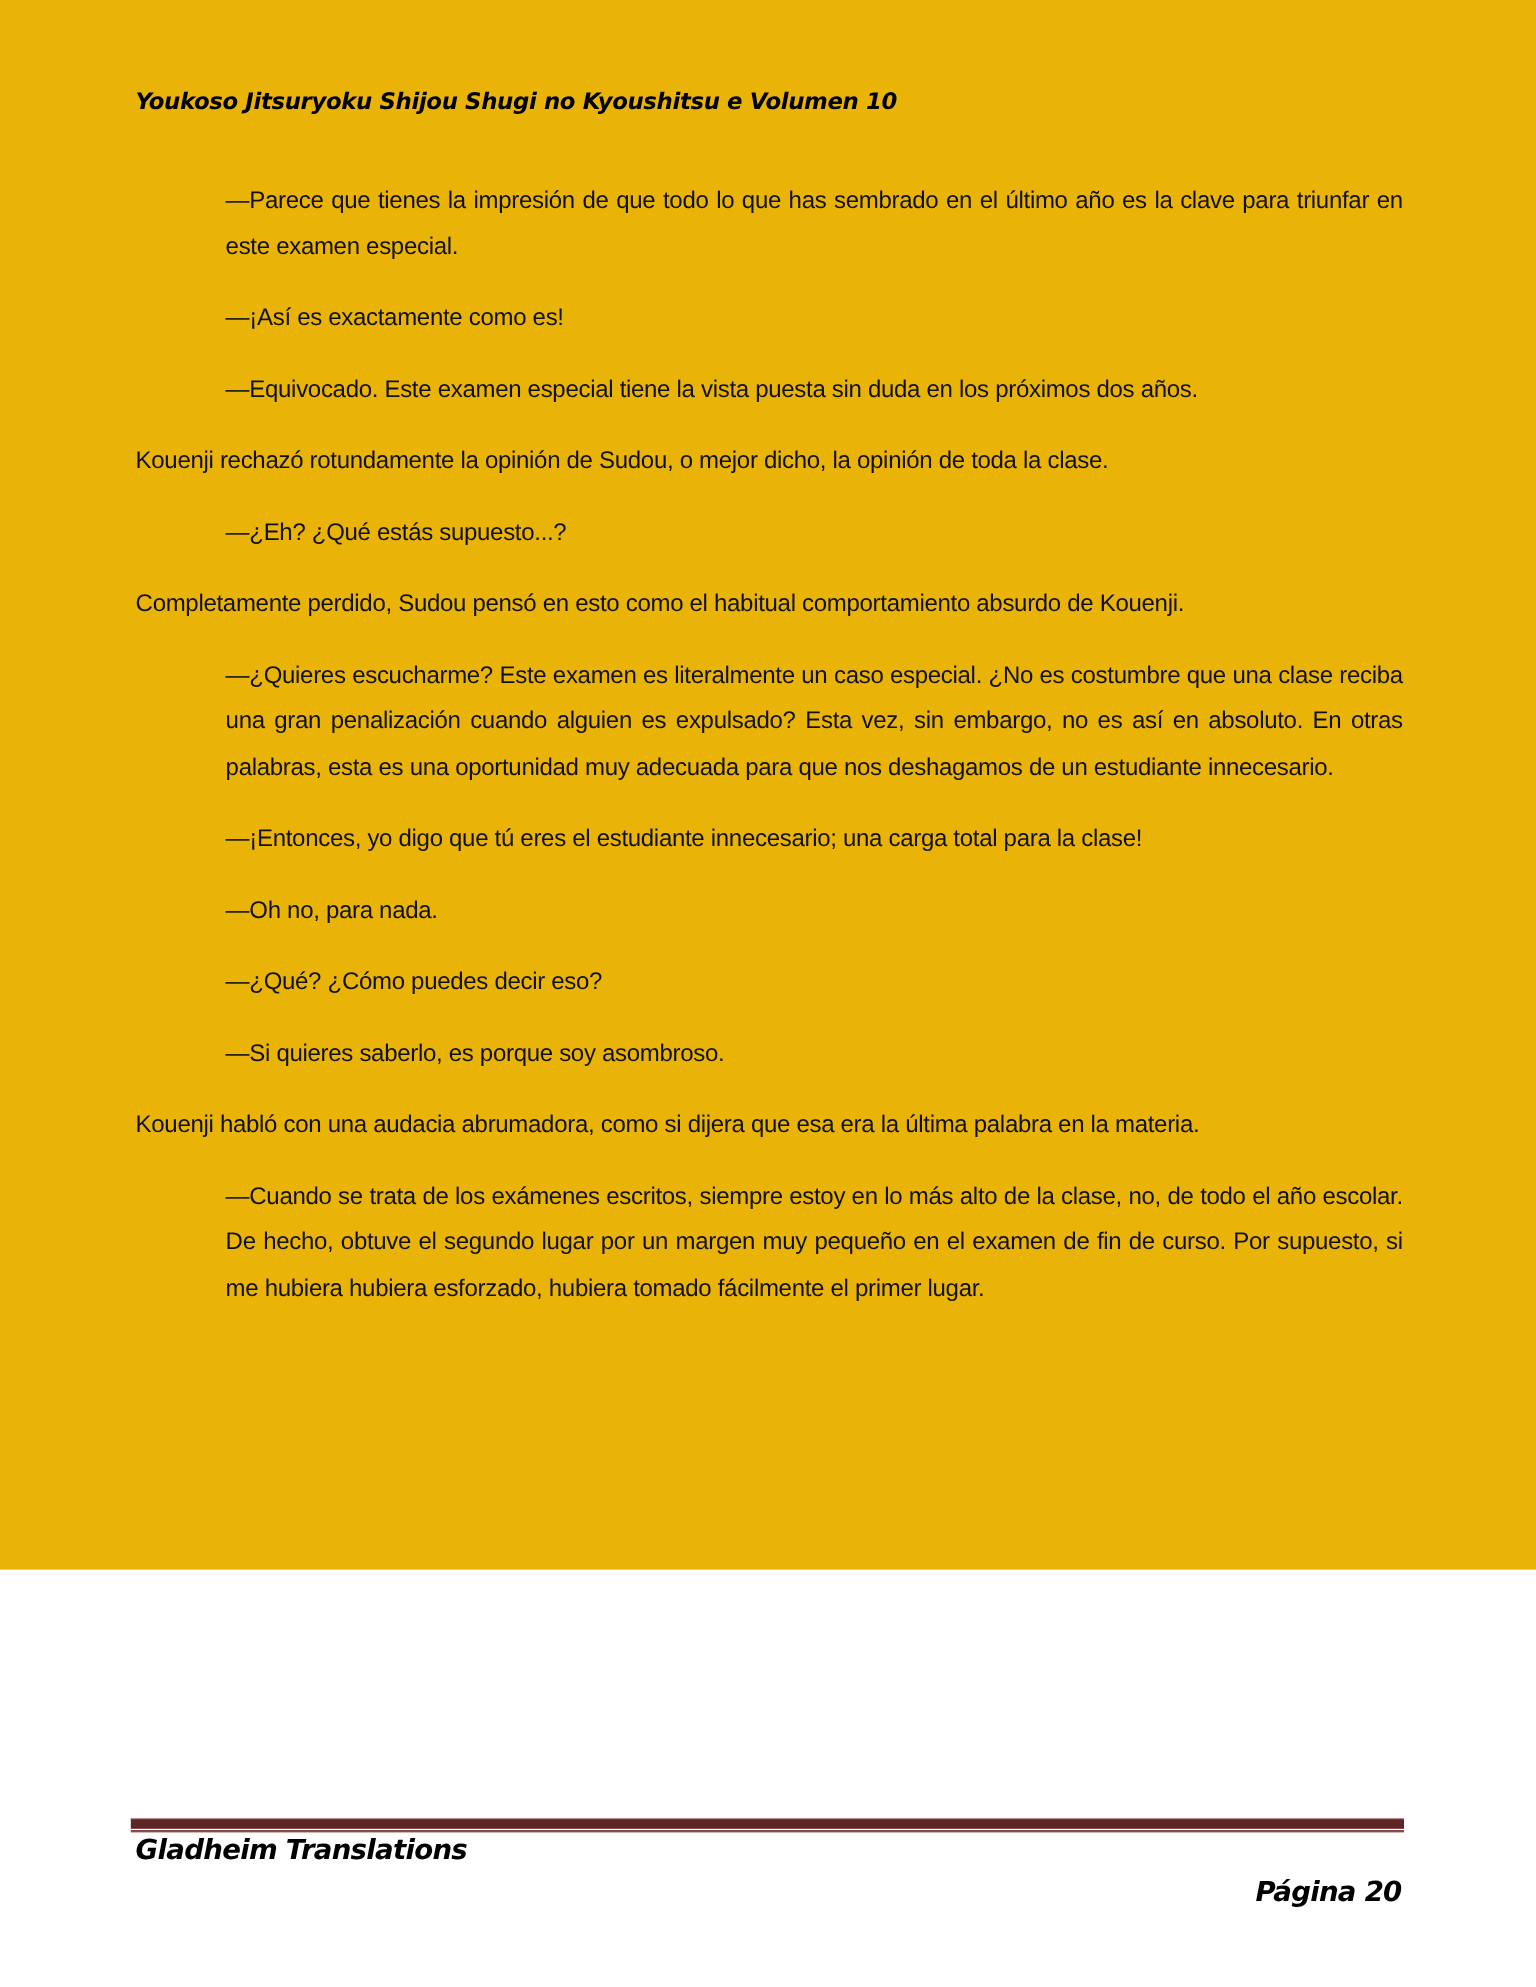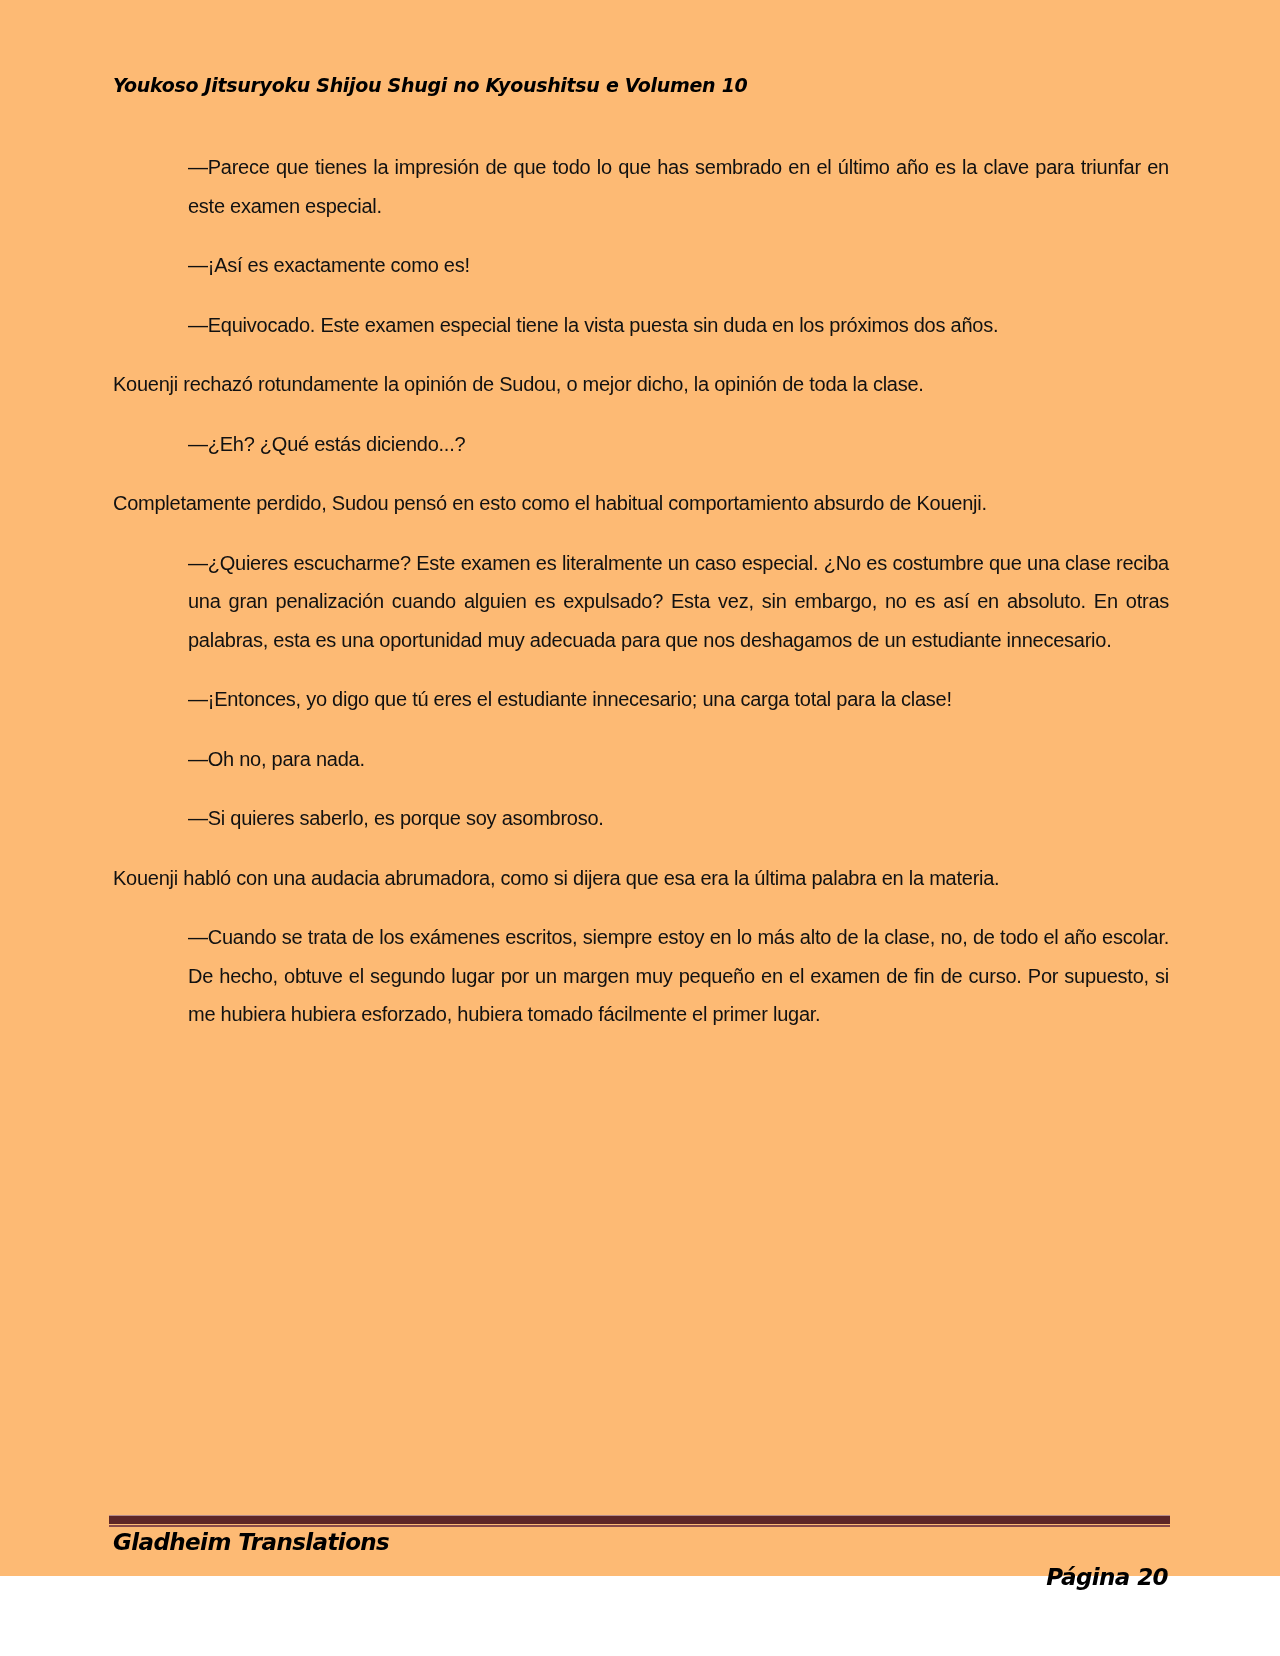--- a/index.html
+++ b/index.html
@@ -1,17 +1,17 @@
 <!DOCTYPE html>
 <html><head>
   <meta charset="utf-8">
   <style>
     html, body { margin: 0; padding: 0; background: #ffffff; }
     body { width: 1280px; height: 1656px; position: relative; overflow: hidden; }
-    .page { position: absolute; left: 0; top: 0; width: 1280px; height: 1576px; background: #fdba74; }
+    .page { position: absolute; left: 0; top: 0; width: 1280px; height: 1308px; background: #eab308; }
     .running-header {
       position: absolute; left: 113px; top: 74px;
       font-family: "DejaVu Sans", sans-serif;
       font-weight: bold; font-style: italic;
       font-size: 19px; color: #000; letter-spacing: -0.3px;
       white-space: nowrap;
     }
     .body-text {
       position: absolute; left: 113px; top: 148px; width: 1056px;
       font-family: "Liberation Sans", sans-serif;
@@ -43,25 +43,26 @@
 <body>
 
 <div class="page">
   <div class="running-header">Youkoso Jitsuryoku Shijou Shugi no Kyoushitsu e Volumen 10</div>
 
   <div class="body-text">
     <p class="para dialogue"><span>—Parece que tienes la impresión de que todo lo que has sembrado en el último año es la clave para triunfar en este examen especial.</span></p>
     <p class="para dialogue"><span>—¡Así es exactamente como es!</span></p>
     <p class="para dialogue"><span>—Equivocado. Este examen especial tiene la vista puesta sin duda en los próximos dos años.</span></p>
     <p class="para narration"><span>Kouenji rechazó rotundamente la opinión de Sudou, o mejor dicho, la opinión de toda la clase.</span></p>
-    <p class="para dialogue"><span>—¿Eh? ¿Qué estás diciendo...?</span></p>
+    <p class="para dialogue"><span>—¿Eh? ¿Qué estás supuesto...?</span></p>
     <p class="para narration"><span>Completamente perdido, Sudou pensó en esto como el habitual comportamiento absurdo de Kouenji.</span></p>
     <p class="para dialogue"><span>—¿Quieres escucharme? Este examen es literalmente un caso especial. ¿No es costumbre que una clase reciba una gran penalización cuando alguien es expulsado? Esta vez, sin embargo, no es así en absoluto. En otras palabras, esta es una oportunidad muy adecuada para que nos deshagamos de un estudiante innecesario.</span></p>
     <p class="para dialogue"><span>—¡Entonces, yo digo que tú eres el estudiante innecesario; una carga total para la clase!</span></p>
     <p class="para dialogue"><span>—Oh no, para nada.</span></p>
+    <p class="para dialogue"><span>—¿Qué? ¿Cómo puedes decir eso?</span></p>
     <p class="para dialogue"><span>—Si quieres saberlo, es porque soy asombroso.</span></p>
     <p class="para narration"><span>Kouenji habló con una audacia abrumadora, como si dijera que esa era la última palabra en la materia.</span></p>
     <p class="para dialogue last"><span>—Cuando se trata de los exámenes escritos, siempre estoy en lo más alto de la clase, no, de todo el año escolar. De hecho, obtuve el segundo lugar por un margen muy pequeño en el examen de fin de curso. Por supuesto, si me hubiera hubiera esforzado, hubiera tomado fácilmente el primer lugar.</span></p>
   </div>
 
   <div class="footer-rule"></div>
   <div class="footer-rule-thin"></div>
   <div class="footer-left">Gladheim Translations</div>
   <div class="footer-right">Página 20</div>
 </div>

